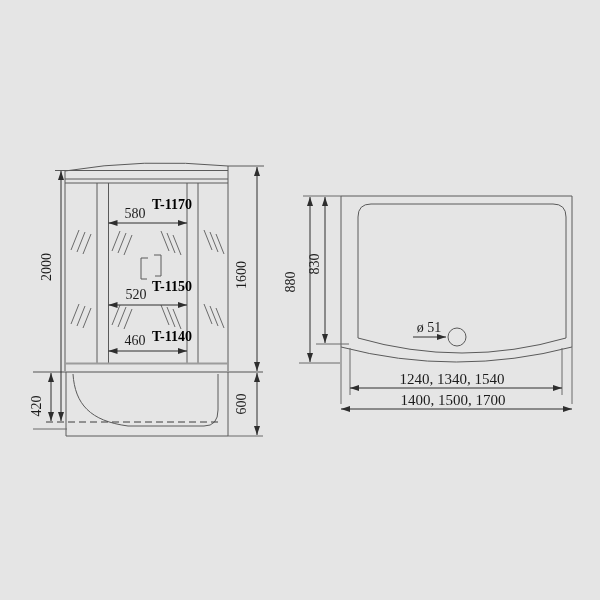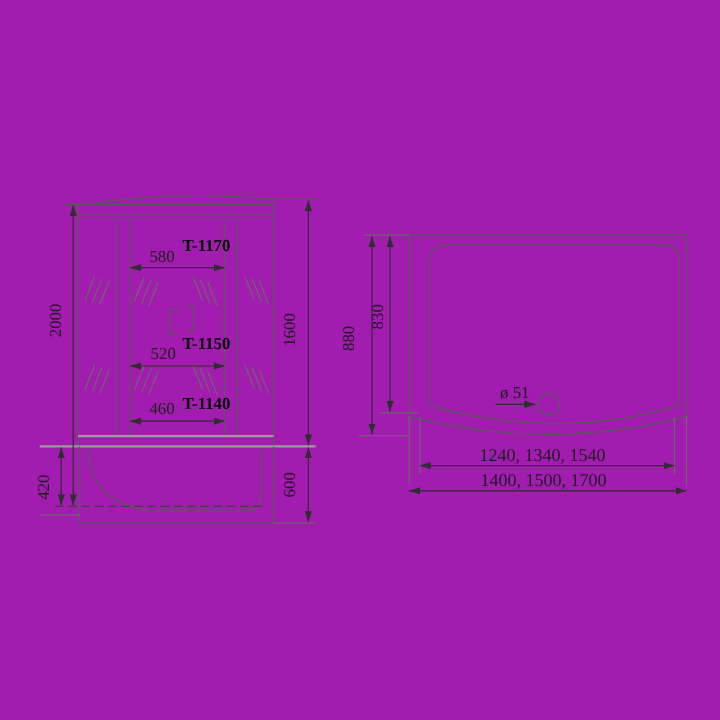--- a/index.html
+++ b/index.html
@@ -1,16 +1,16 @@
 <!DOCTYPE html>
 <html><head>
 <meta charset="utf-8">
 <style>
   html,body{margin:0;padding:0;background:#ffffff;}
-  .page{position:relative;width:600px;height:600px;background:#a21caf;overflow:hidden;
+  .page{position:relative;width:600px;height:600px;background:#e5e5e5;overflow:hidden;
         font-family:"Liberation Serif", serif;}
   svg{position:absolute;left:0;top:0;}
   .ln{stroke:#5a5a5a;stroke-width:1;fill:none;}
   .ln-thick{stroke:#9c9c9c;stroke-width:1.8;fill:none;}
   .dim{stroke:#2e2e2e;stroke-width:1;fill:none;}
   .ext{stroke:#6a6a6a;stroke-width:1;fill:none;}
   .dash{stroke:#3c3c3c;stroke-width:1;fill:none;stroke-dasharray:7 4;}
   .glass{stroke:#6a6a6a;stroke-width:1;fill:none;}
   text{fill:#1c1c1c;font-size:14px;font-family:"Liberation Serif", serif;}
   text.model{font-weight:bold;font-size:14px;fill:#000;}

